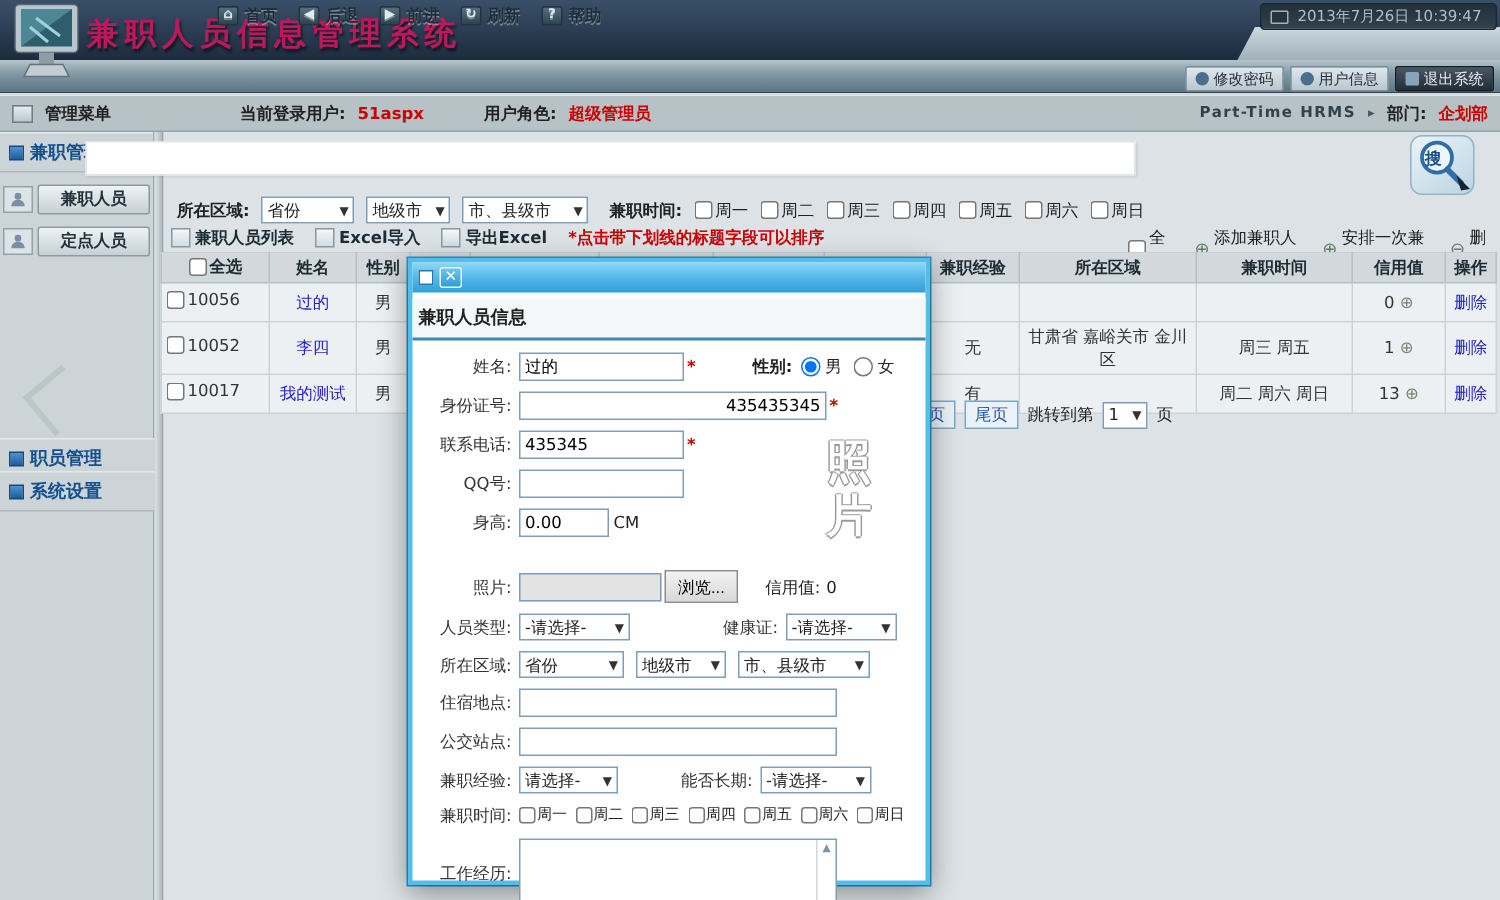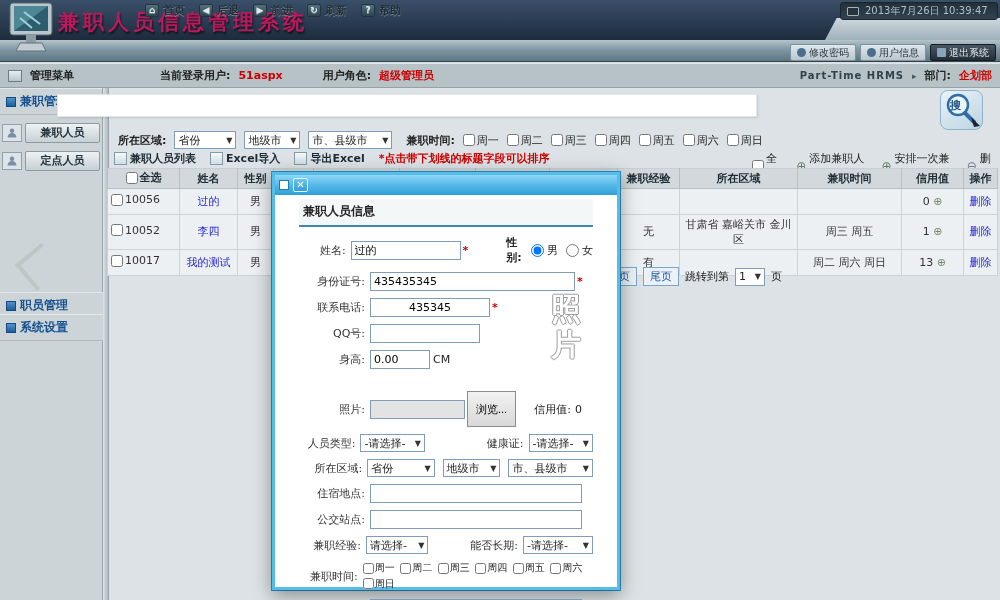--- a/index.html
+++ b/index.html
@@ -118,34 +118,34 @@
   
   .modal { left:272px; top:172px; width:348px; height:418px; z-index:10;
     background:#fff; border:3px solid #55bdea; box-shadow:0 5px 18px rgba(0,0,0,.4), 0 0 0 1px #2f93c6; }
   .m-titlebar { height:20px; background:linear-gradient(180deg,#8ed7f6 0%,#55b8e8 50%,#2f9fd8 100%);
     display:flex; align-items:center; padding:0 4px; gap:4px; }
   .m-tico { width:10px; height:10px; background:#fff; border:1px solid #1d7cb0; display:inline-block; }
   .m-title { color:#fff; font-weight:bold; font-size:11px; text-shadow:0 1px 1px rgba(0,0,0,.35); flex:1; }
   .m-close { width:15px; height:14px; background:linear-gradient(180deg,#6cc4ee,#2f9fd8);
     border:1px solid #eaf6fc; color:#fff; font-size:10px; font-weight:bold; line-height:12px;
     text-align:center; cursor:pointer; border-radius:2px; }
-  .m-body { position:relative; padding:4px 24px; height:395px; }
+  .m-body { position:relative; padding:4px 0; height:395px; }
   .m-section { font-weight:bold; color:#222; font-size:12px; padding:4px 2px 5px 4px;
     border-bottom:2px solid #3f87b5; margin-bottom:8px; background:#f4f7f8; }
   .m-row { display:flex; align-items:center; margin:7px 0; }
   .m-label { width:66px; text-align:right; margin-right:5px; color:#333; white-space:nowrap; }
   .m-input { border:1px solid #7f9db9; height:19px; padding:0 3px; font-size:11px;
     font-family:"DejaVu Sans","Liberation Sans",sans-serif; }
   .star { color:#c00; font-weight:bold; margin-left:2px; }
   .radio-grp { display:inline-flex; align-items:center; gap:2px; }
   .radio-grp input { margin:0 1px 0 6px; }
   .photo-mark { position:absolute; right:30px; top:96px; width:36px; font-size:30px; line-height:36px;
     font-weight:bold; color:#fff; word-break:break-all; letter-spacing:4px;
     text-shadow:1px 0 0 #9a9a9a, -1px 0 0 #9a9a9a, 0 1px 0 #9a9a9a, 0 -1px 0 #9a9a9a; }
-  .browse-btn { height:36px; padding:0 8px; background:linear-gradient(180deg,#f2f2f2,#d8d8d8);
+  .browse-btn { height:22px; padding:0 8px; background:linear-gradient(180deg,#f2f2f2,#d8d8d8);
     border:1px solid #8c8c8c; font-size:11px; margin-left:2px; cursor:pointer; }
   .ta-box { position:relative; width:212px; height:52px; border:1px solid #7f9db9; background:#fff; }
   .ta-rail { position:absolute; right:0; top:0; width:13px; height:100%; border-left:1px solid #d0d8de;
     display:flex; flex-direction:column; justify-content:space-between; align-items:center; padding:1px 0;
     color:#7d93a5; font-size:7px; }
   .wk { display:inline-flex; align-items:center; margin-right:2px; white-space:nowrap; font-size:10px; }
   .wk input { width:11px; height:11px; margin:0 1px 0 0; }
 </style>
 </head>
 <body>
@@ -474,26 +474,26 @@
       <span class="b" style="margin-left:38px">性别:</span>
       <span class="radio-grp">
         <input type="radio" name="g" checked="" style="">
           <span>男</span>
         <input type="radio" name="g" style="">
           <span>女</span>
       </span>
     </div>
     <div class="m-row">
       <span class="m-label">身份证号:</span>
-      <input class="m-input" style="width: 205px;" value="435435345">
+      <input class="m-input" style="width: 205px; text-align: right;" value="435435345">
       <span class="star">*</span>
     </div>
     <div class="m-row">
       <span class="m-label">联系电话:</span>
-      <input class="m-input" style="width: 120px; text-align: center;" value="435345">
+      <input class="m-input" style="width: 110px;" value="435345">
       <span class="star">*</span>
     </div>
     <div class="m-row">
       <span class="m-label">QQ号:</span>
       <input class="m-input" style="width: 110px;">
     </div>
     <div class="m-row">
       <span class="m-label">身高:</span>
       <input class="m-input" style="width: 60px;" value="0.00">
       <span style="margin-left:3px">CM</span>

